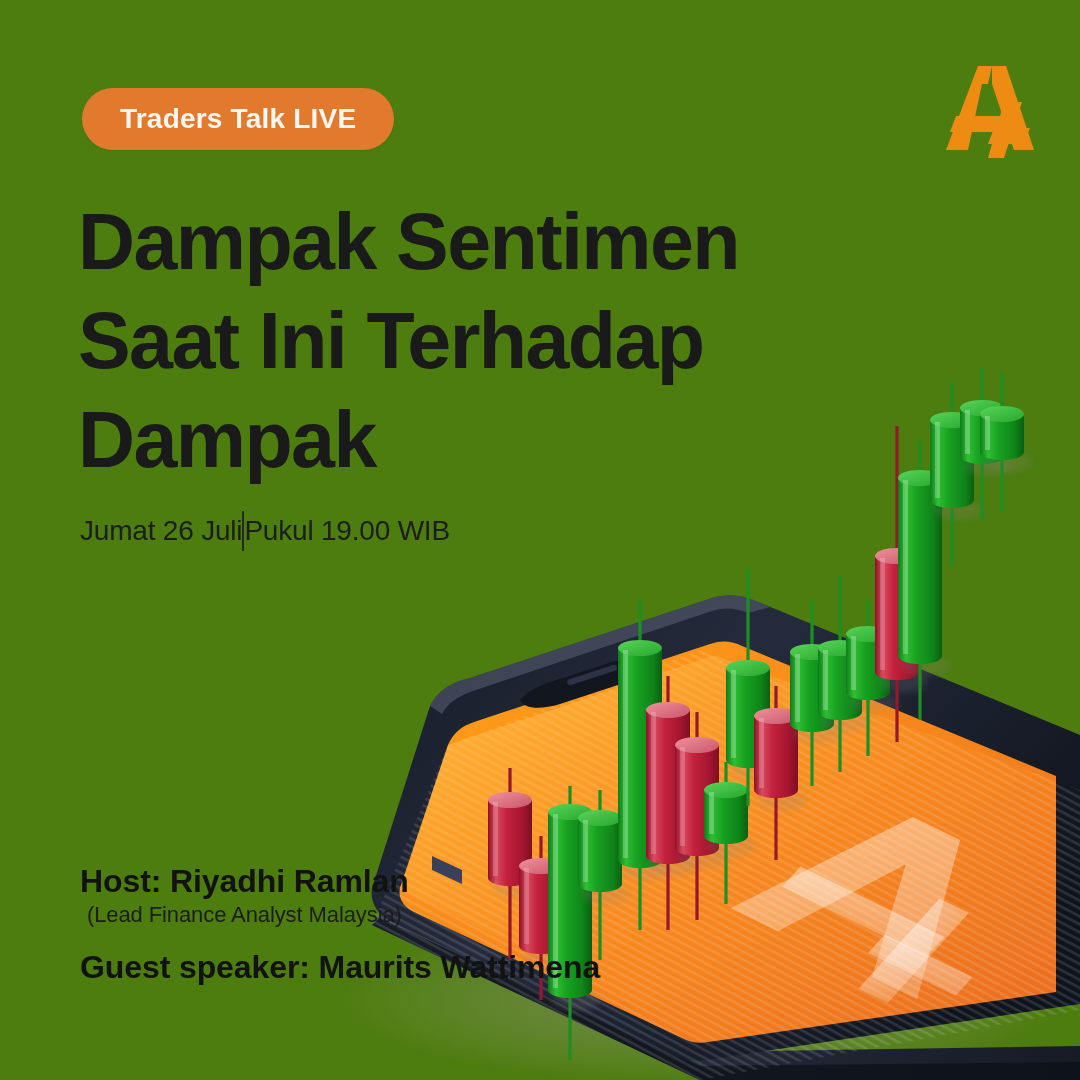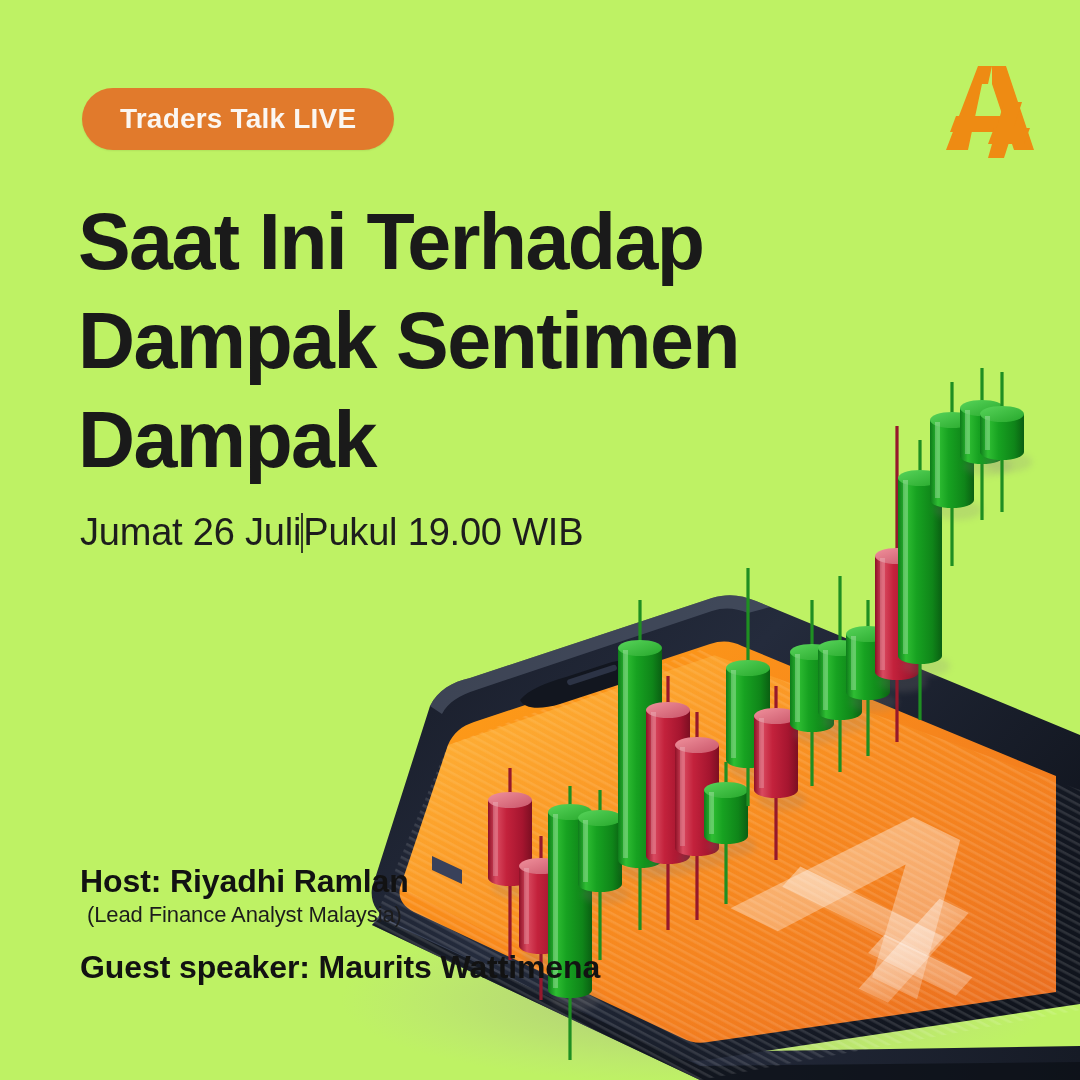--- a/index.html
+++ b/index.html
@@ -2,21 +2,21 @@
 <html><head>
 <meta charset="utf-8">
 <style>
   html,body{margin:0;padding:0;}
   body{
     width:1080px;height:1080px;overflow:hidden;
     background:#F8F4F1;
     font-family:"Liberation Sans", sans-serif;
     position:relative;
   }
-  #stage{position:absolute;inset:0;width:1080px;height:1080px;overflow:hidden;background:#bef264;}
+  #stage{position:absolute;inset:0;width:1080px;height:1080px;overflow:hidden;background:#4d7c0f;}
 
   
   #illus{position:absolute;left:0;top:0;width:1080px;height:1080px;}
 
   
   #logo{position:absolute;left:930px;top:58px;width:108px;height:105px;}
 
   
   #badge{
     position:absolute;left:82px;top:88px;height:62px;
@@ -33,21 +33,21 @@
   #headline{
     position:absolute;left:78px;top:192px;width:760px;
     color:#1A1A1A;font-size:79px;font-weight:bold;line-height:99px;
     letter-spacing:-1.6px;
   }
   #headline .ln{display:block;white-space:nowrap;}
 
   
   #datetime{
     position:absolute;left:80px;top:511px;
-    color:#1D1D1D;font-size:38px;font-weight:300;letter-spacing:-.2px;
+    color:#1D1D1D;font-size:28px;font-weight:300;letter-spacing:-.2px;
     display:flex;align-items:center;gap:0;white-space:nowrap;
   }
   #datetime .bar{
     display:inline-block;width:2px;height:40px;background:#1D1D1D;opacity:.85;
   }
 
   
   .credit{position:absolute;left:80px;}
   #credit-host{top:866px;}
   #credit-guest{top:952px;}
@@ -327,22 +327,22 @@
       <path d="M74 44 L92 44 L74 100 L58 100 Z"></path>
       <path d="M64 70 L100 70 L94 86 L58 86 Z"></path>
     </g>
   </svg>
 
   <div id="badge">
     <span>Traders Talk LIVE</span>
   </div>
 
   <div id="headline">
+    <span class="ln">Dampak Sentimen</span>
     <span class="ln">Saat Ini Terhadap</span>
-    <span class="ln">Dampak Sentimen</span>
     <span class="ln">Dampak</span>
   </div>
 
   <div id="datetime">
     <span>Jumat 26 Juli</span>
     <span class="bar"></span>
     <span>Pukul 19.00 WIB</span>
   </div>
 
   <div class="credit" id="credit-host">

